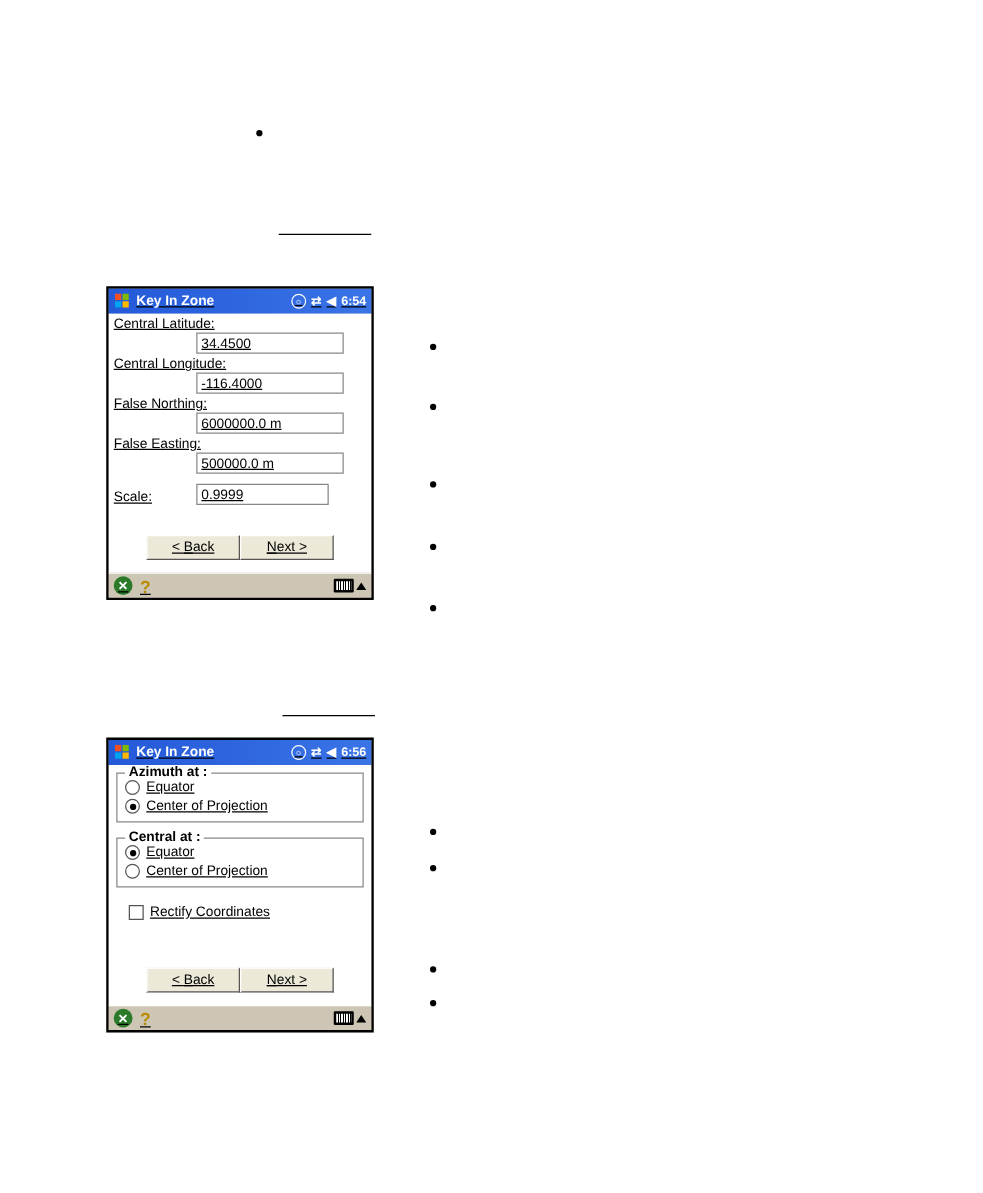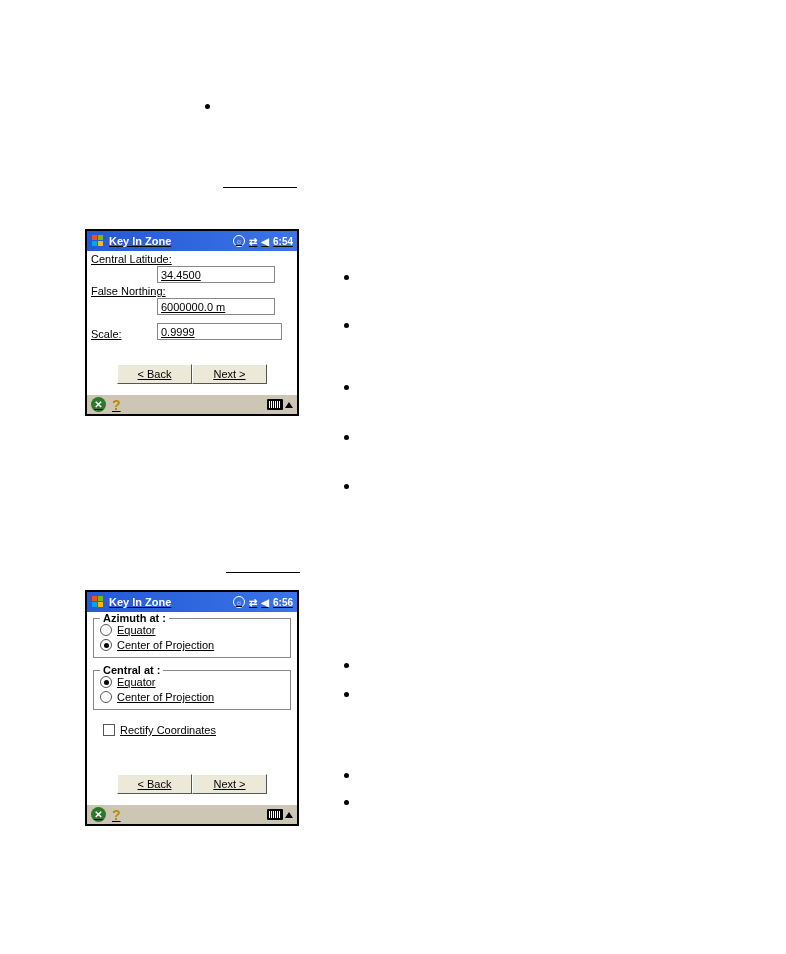--- a/index.html
+++ b/index.html
@@ -104,21 +104,21 @@
   .inline-row {
     display: flex;
     align-items: flex-end;
     margin-top: 8px;
   }
   .inline-row .field-label-inline {
     width: 68px;
     padding-left: 2px;
   }
   .inline-row .field-input-inline {
-    width: 125px;
+    width: 106px;
     height: 17px;
     border: 1px solid #888;
     font-family: Tahoma, Arial, sans-serif;
     font-size: 11px;
     padding: 0 3px;
   }
   .button-row {
     display: flex;
     justify-content: center;
     gap: 0;
@@ -269,22 +269,30 @@
       <span class="tray-icon">◀</span>
       <span class="tray-icon">6:54</span>
     </span>
   </div>
   <div class="content">
     <div class="field-row">
       <span class="field-label">Central Latitude:</span>
       <input class="field-input" value="34.4500" style="">
     </div>
     <div class="field-row">
+      <span class="field-label">Central Longitude:</span>
+      <input class="field-input" value="-116.4000" style="">
+    </div>
+    <div class="field-row">
       <span class="field-label">False Northing:</span>
       <input class="field-input" value="6000000.0 m" style="">
+    </div>
+    <div class="field-row">
+      <span class="field-label">False Easting:</span>
+      <input class="field-input" value="500000.0 m" style="">
     </div>
     <div class="inline-row">
       <span class="field-label-inline">Scale:</span>
       <input class="field-input-inline" value="0.9999" style="">
     </div>
     <div class="button-row">
       <button class="btn">&lt; <u>B</u>ack</button>
       <button class="btn"><u>N</u>ext &gt;</button>
     </div>
   </div>

